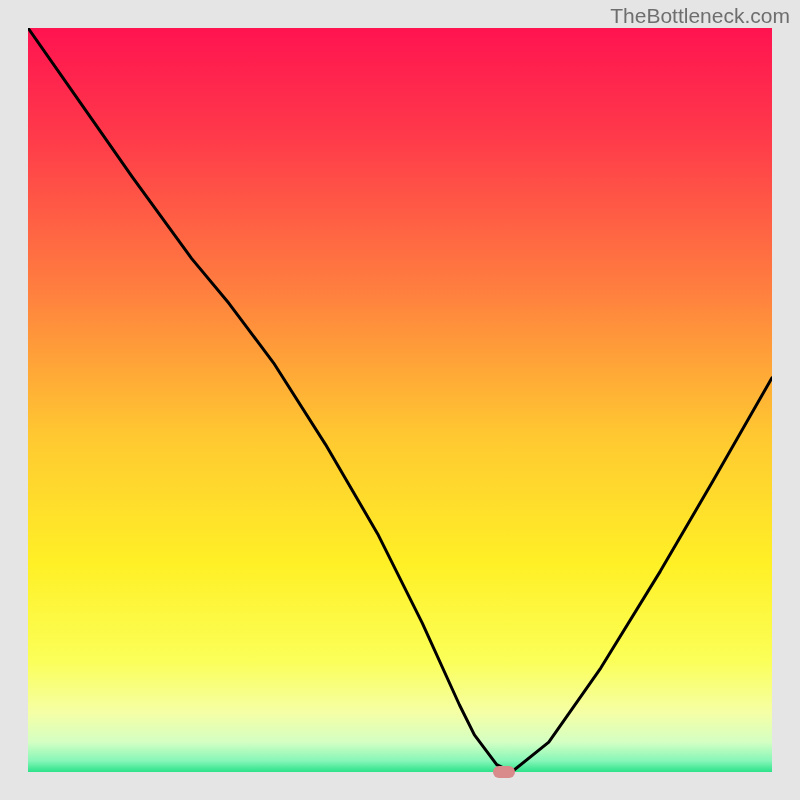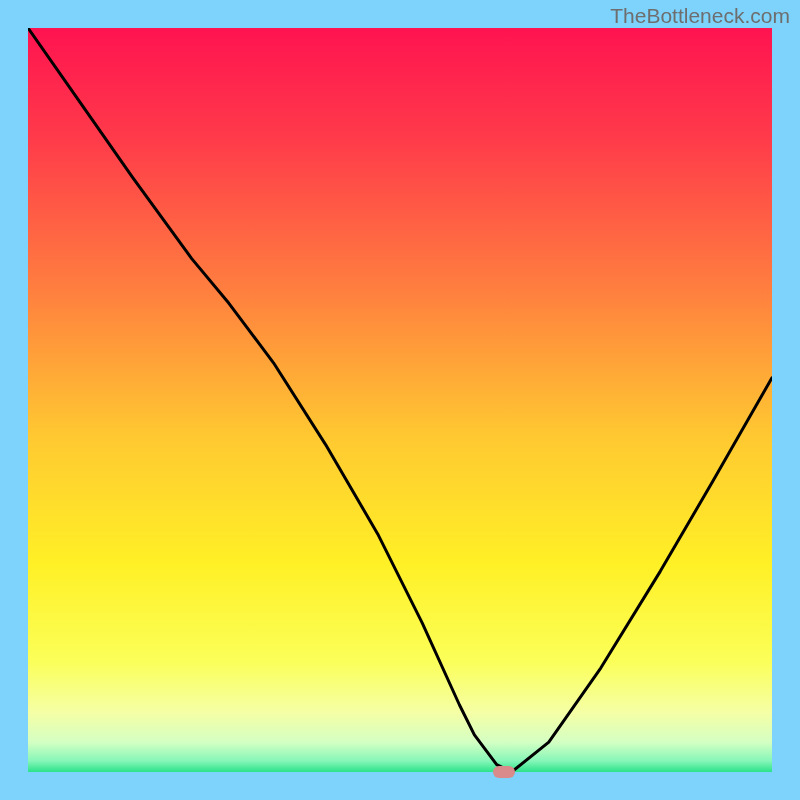--- a/index.html
+++ b/index.html
@@ -1,17 +1,17 @@
 <!DOCTYPE html>
 <html><head>
 <meta charset="utf-8">
 <style>
 *{margin:0;padding:0;box-sizing:border-box}
 html,body{width:800px;height:800px;overflow:hidden;background:#000}
-.outer{position:absolute;top:0;left:0;width:800px;height:800px;background:#7dd3fc}
+.outer{position:absolute;top:0;left:0;width:800px;height:800px;background:#e5e5e5}
 .plot{position:absolute;top:28px;left:28px;width:744px;height:744px}
 .grad{position:absolute;top:0;left:0;width:100%;height:100%}
 .line{position:absolute;top:0;left:0;width:100%;height:100%}
 .wm{position:absolute;top:4px;right:10px;font:21px Arial,Helvetica,sans-serif;color:#6e6e6e}
 .marker{position:absolute;width:22px;height:12px;border-radius:6px;background:#d98b8b}
 </style>
 </head>
 <body>
 
 <div class="outer">

